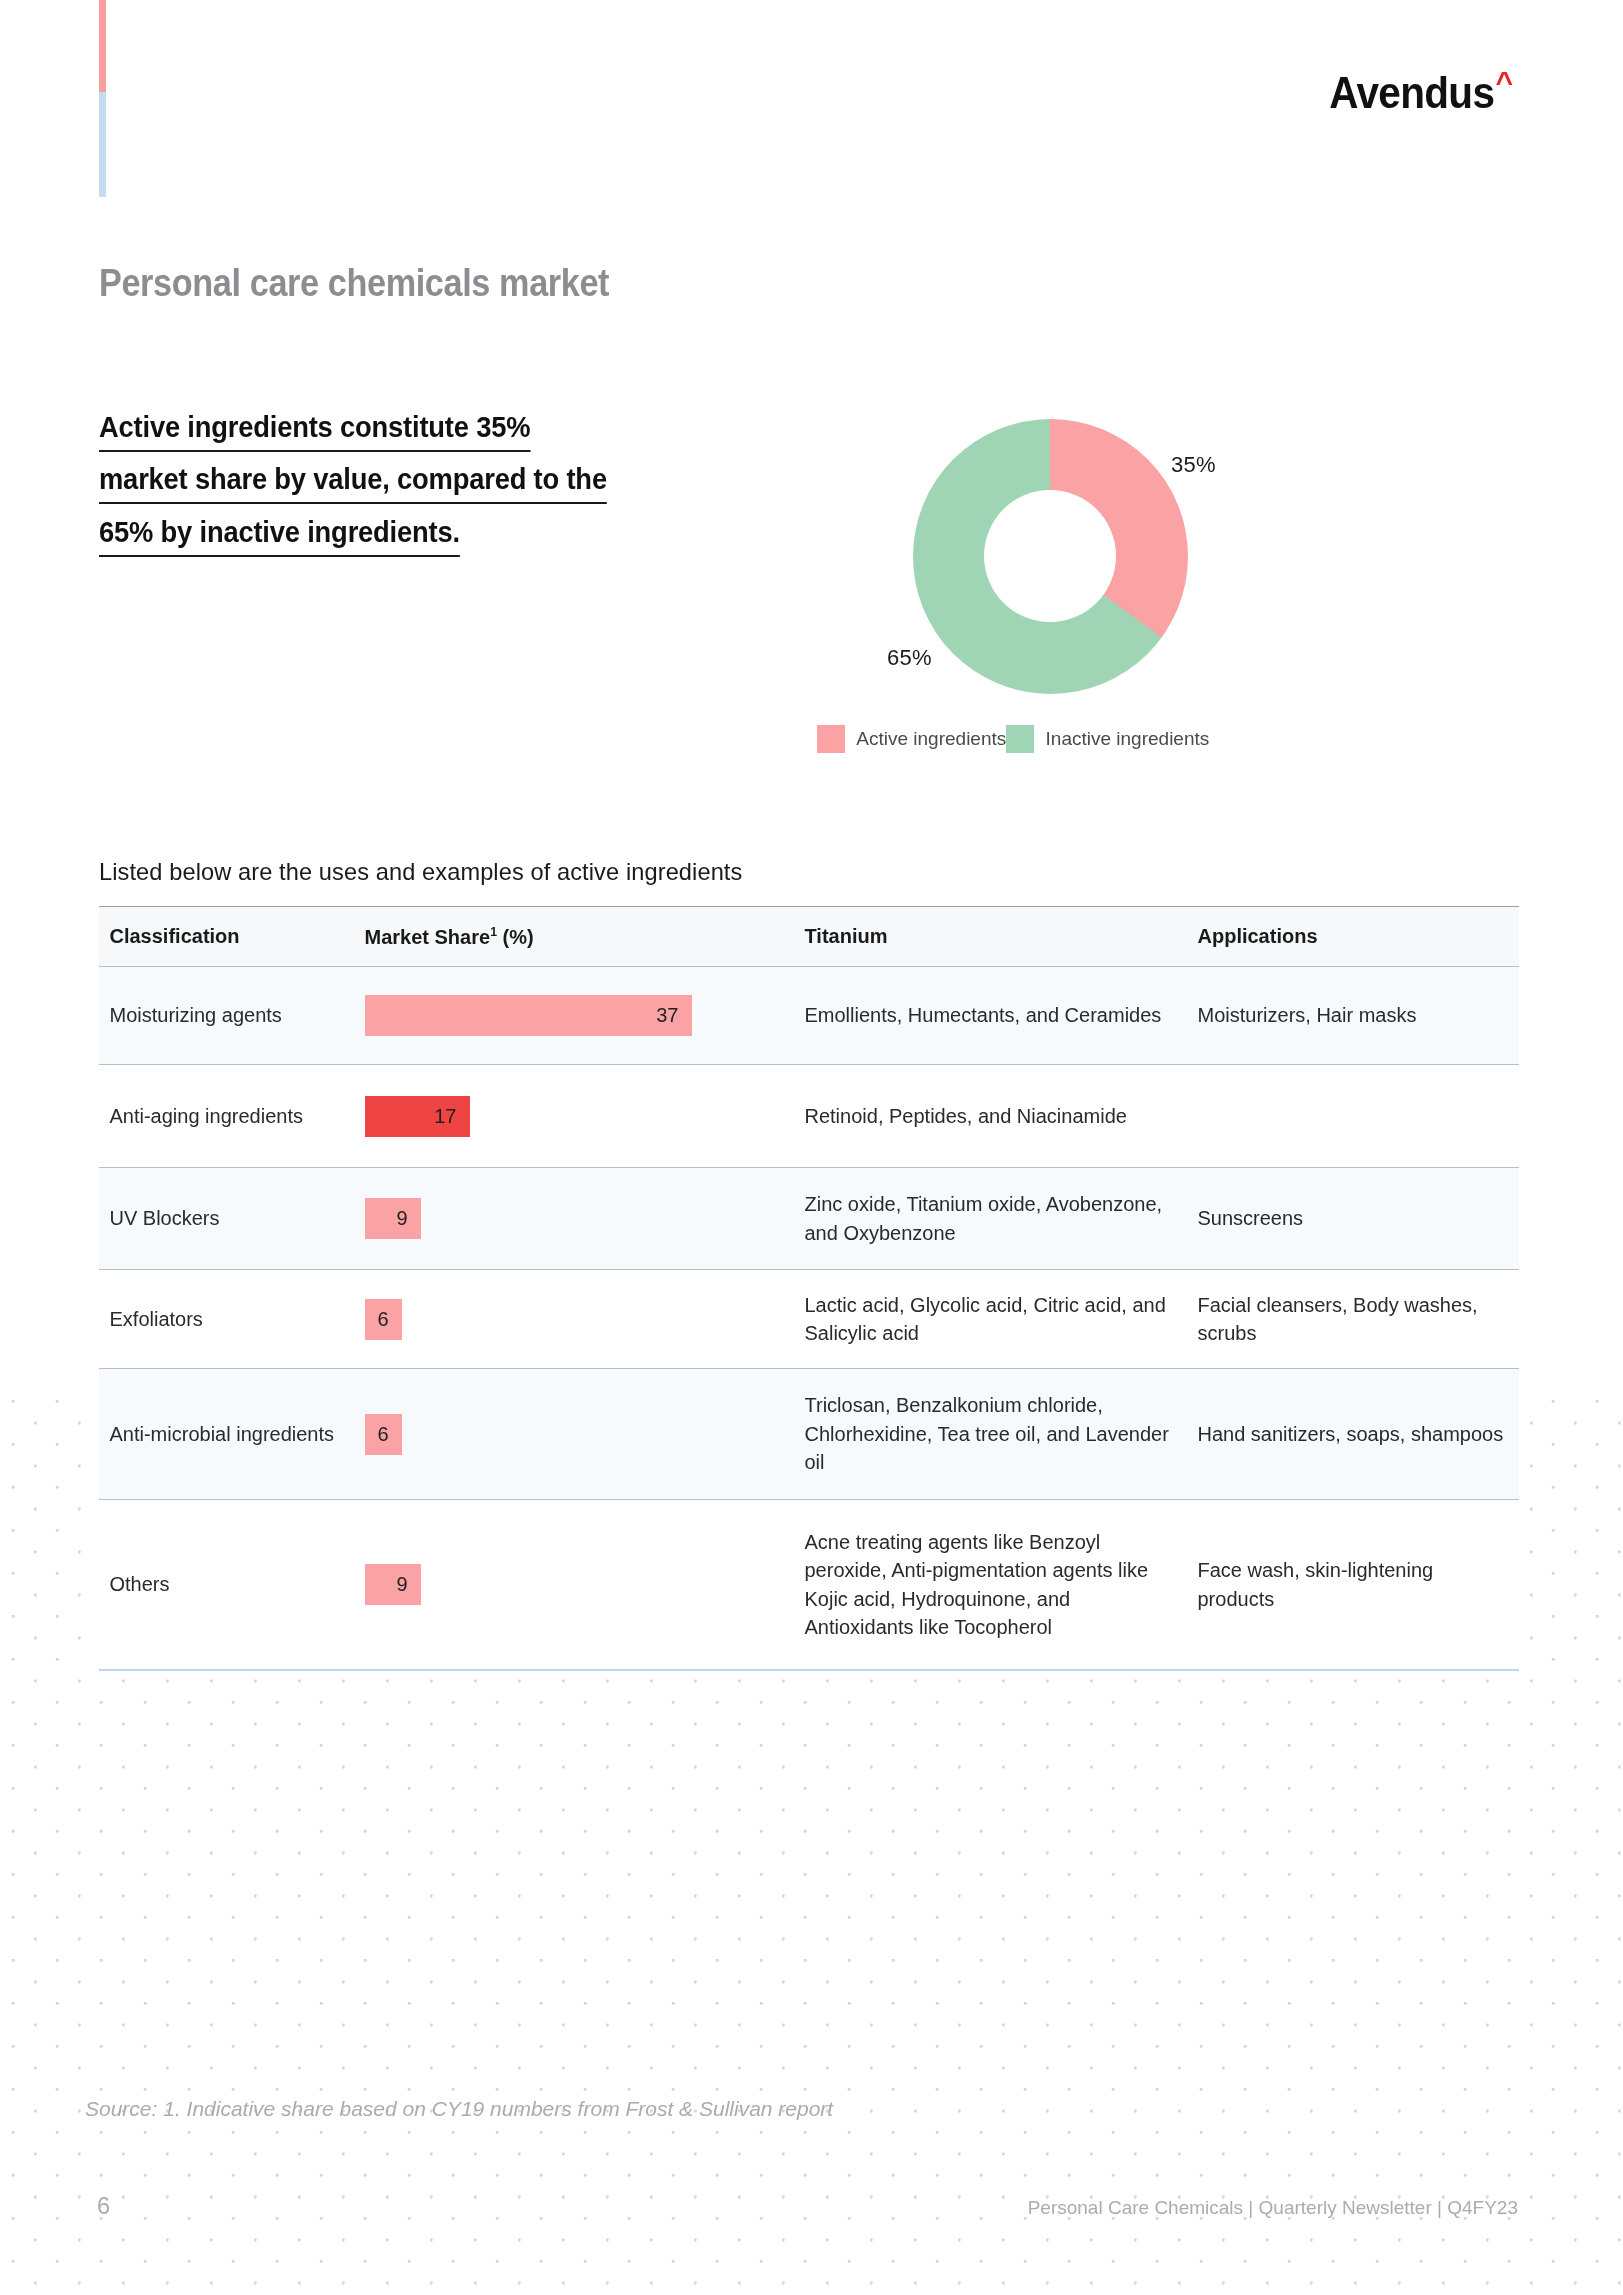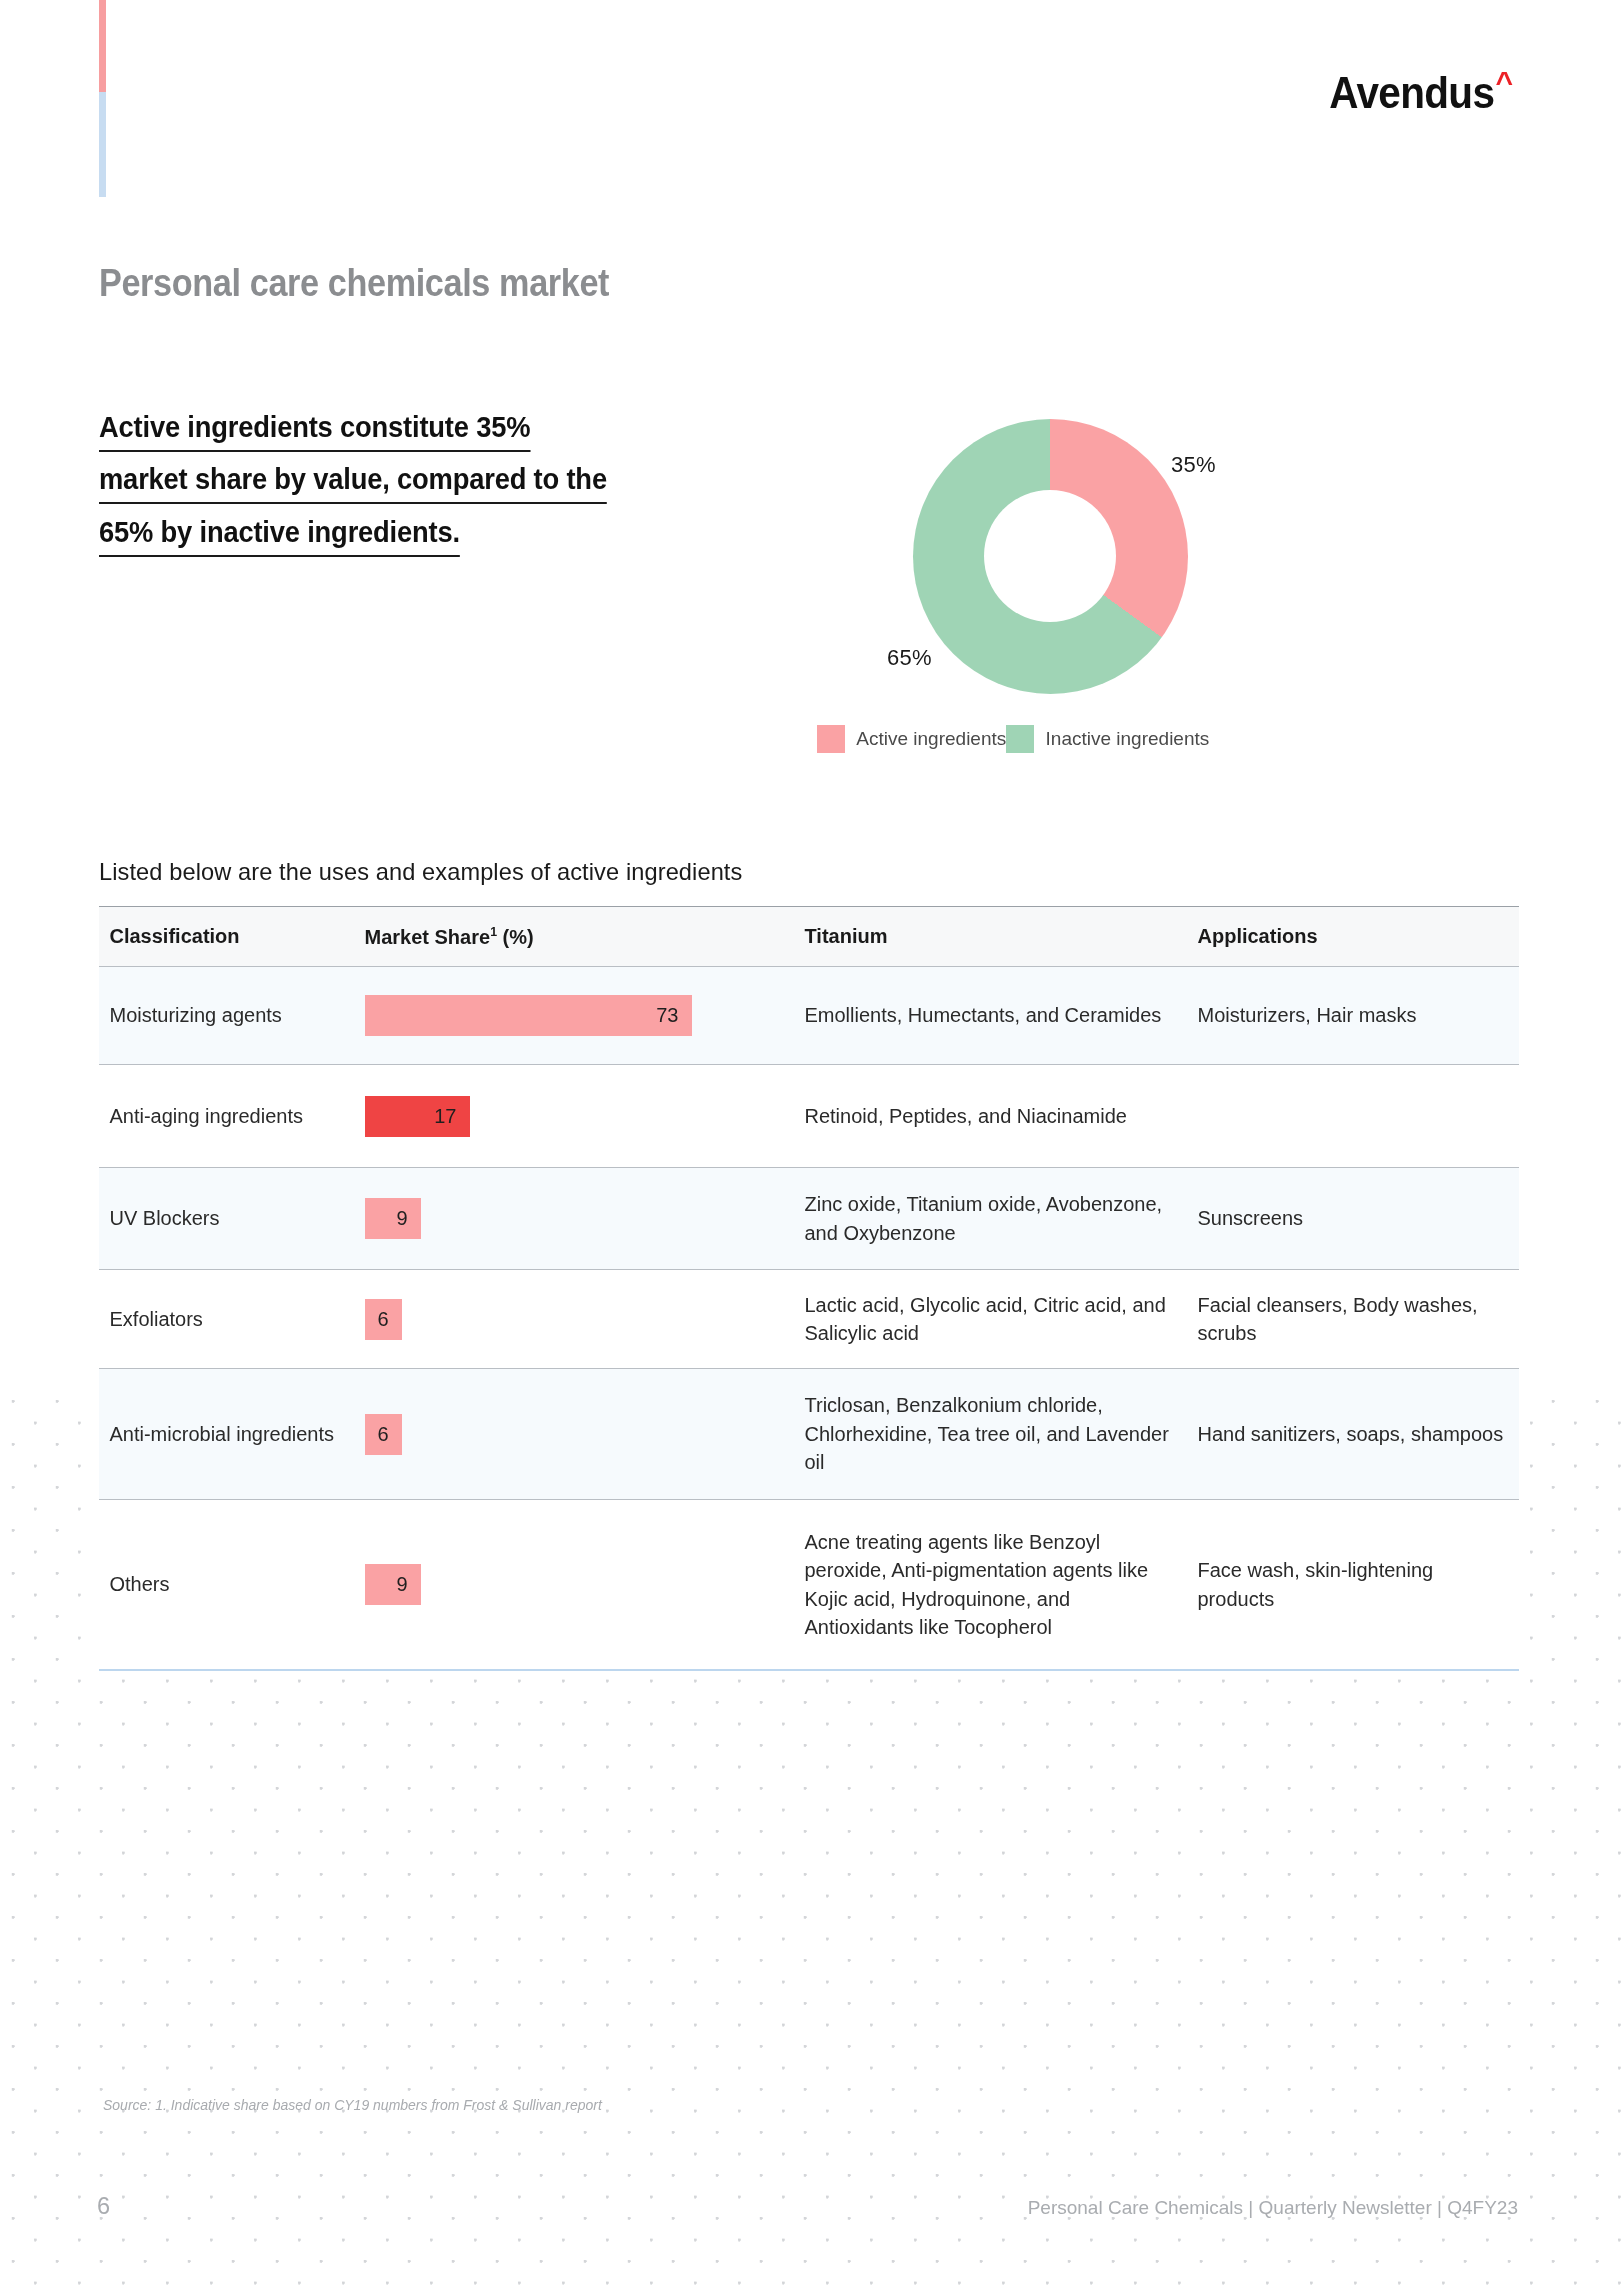--- a/index.html
+++ b/index.html
@@ -232,23 +232,23 @@
   }
   .bar-value {
     font-size: 20px;
     color: #1f1f1f;
     font-family: "Liberation Sans Narrow", "Liberation Sans", sans-serif;
   }
 
   
   #source-note {
     position: absolute;
-    left: 103px;
+    left: 85px;
     top: 2097px;
-    font-size: 14px;
+    font-size: 21px;
     font-style: italic;
     color: #a8abaf;
     font-family: "Liberation Sans Narrow", "Liberation Sans", sans-serif;
     white-space: nowrap;
     z-index: 3;
   }
 
   
   #page-number {
     position: absolute;
@@ -323,21 +323,21 @@
     <div class="cell c-ex">Titanium</div>
     <div class="cell c-app">Applications</div>
   </div>
   <div id="rows-container">
       <div class="trow tinted" style="height: 98px;">
         <div class="cell c-class">
           <div class="cell-text">Moisturizing agents</div>
         </div>
         <div class="cell c-share bar-track">
           <div class="bar" style="width: 327px; background: rgb(250, 162, 164);">
-            <span class="bar-value">73</span>
+            <span class="bar-value">37</span>
           </div>
         </div>
         <div class="cell c-ex">
           <div class="cell-text">Emollients, Humectants, and Ceramides</div>
         </div>
         <div class="cell c-app">
           <div class="cell-text">Moisturizers, Hair masks</div>
         </div>
       </div>
       <div class="trow plain" style="height: 103px;">

